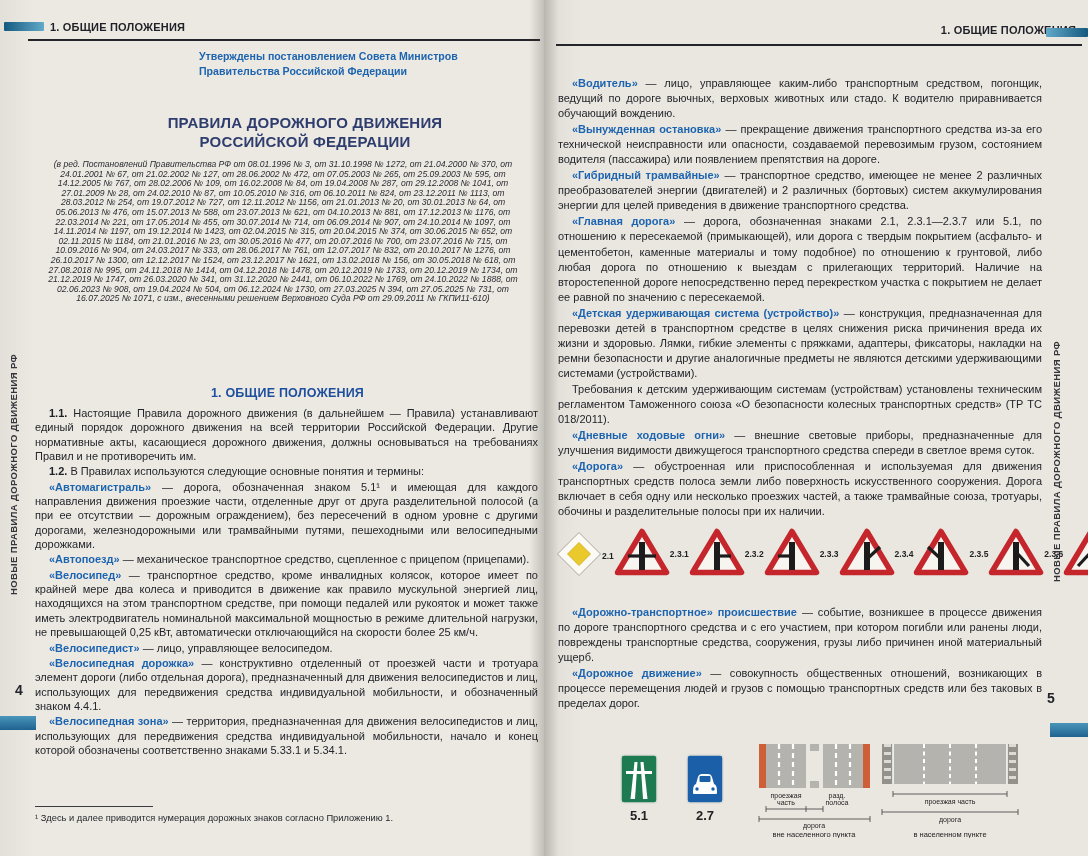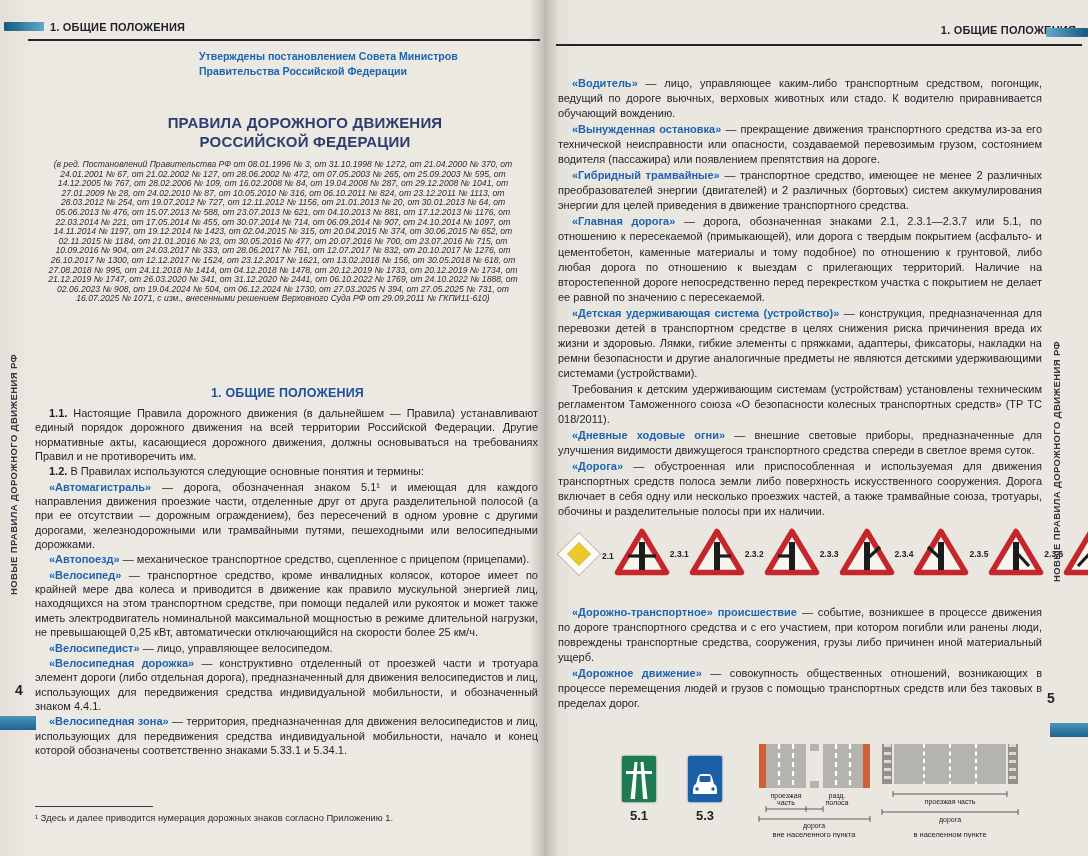--- a/index.html
+++ b/index.html
@@ -204,21 +204,21 @@
         <figcaption>5.1</figcaption>
       </figure>
       <figure class="bfig f53">
         <svg width="38" height="50" viewBox="0 0 38 50">
           <rect x="1" y="1" width="36" height="48" rx="3" fill="#1b5fa8" stroke="#dcdcd6" stroke-width="1.5"></rect>
           <path d="M7,37 Q7,31 10,30 L12,23 Q13,20 16,20 L22,20 Q25,20 26,23 L28,30 Q31,31 31,37 L31,39 Q31,40 30,40 L8,40 Q7,40 7,39 Z" fill="#fff"></path>
           <rect x="13.5" y="22" width="11" height="6" rx="1" fill="#1b5fa8"></rect>
           <circle cx="11" cy="35" r="1.7" fill="#1b5fa8"></circle>
           <circle cx="27" cy="35" r="1.7" fill="#1b5fa8"></circle>
         </svg>
-        <figcaption>5.3</figcaption>
+        <figcaption>2.7</figcaption>
       </figure>
 
       <figure class="bfig dA">
         <svg width="115" height="96" viewBox="0 0 115 96">
           <rect x="2" y="2" width="7" height="44" fill="#cd5f39"></rect>
           <rect x="106" y="2" width="7" height="44" fill="#cd5f39"></rect>
           <rect x="9" y="2" width="40" height="44" fill="#b5b3ae"></rect>
           <rect x="66" y="2" width="40" height="44" fill="#b5b3ae"></rect>
           <rect x="49" y="2" width="17" height="44" fill="#eae7e1"></rect>
           <rect x="53" y="2" width="9" height="7" fill="#b5b3ae"></rect>

